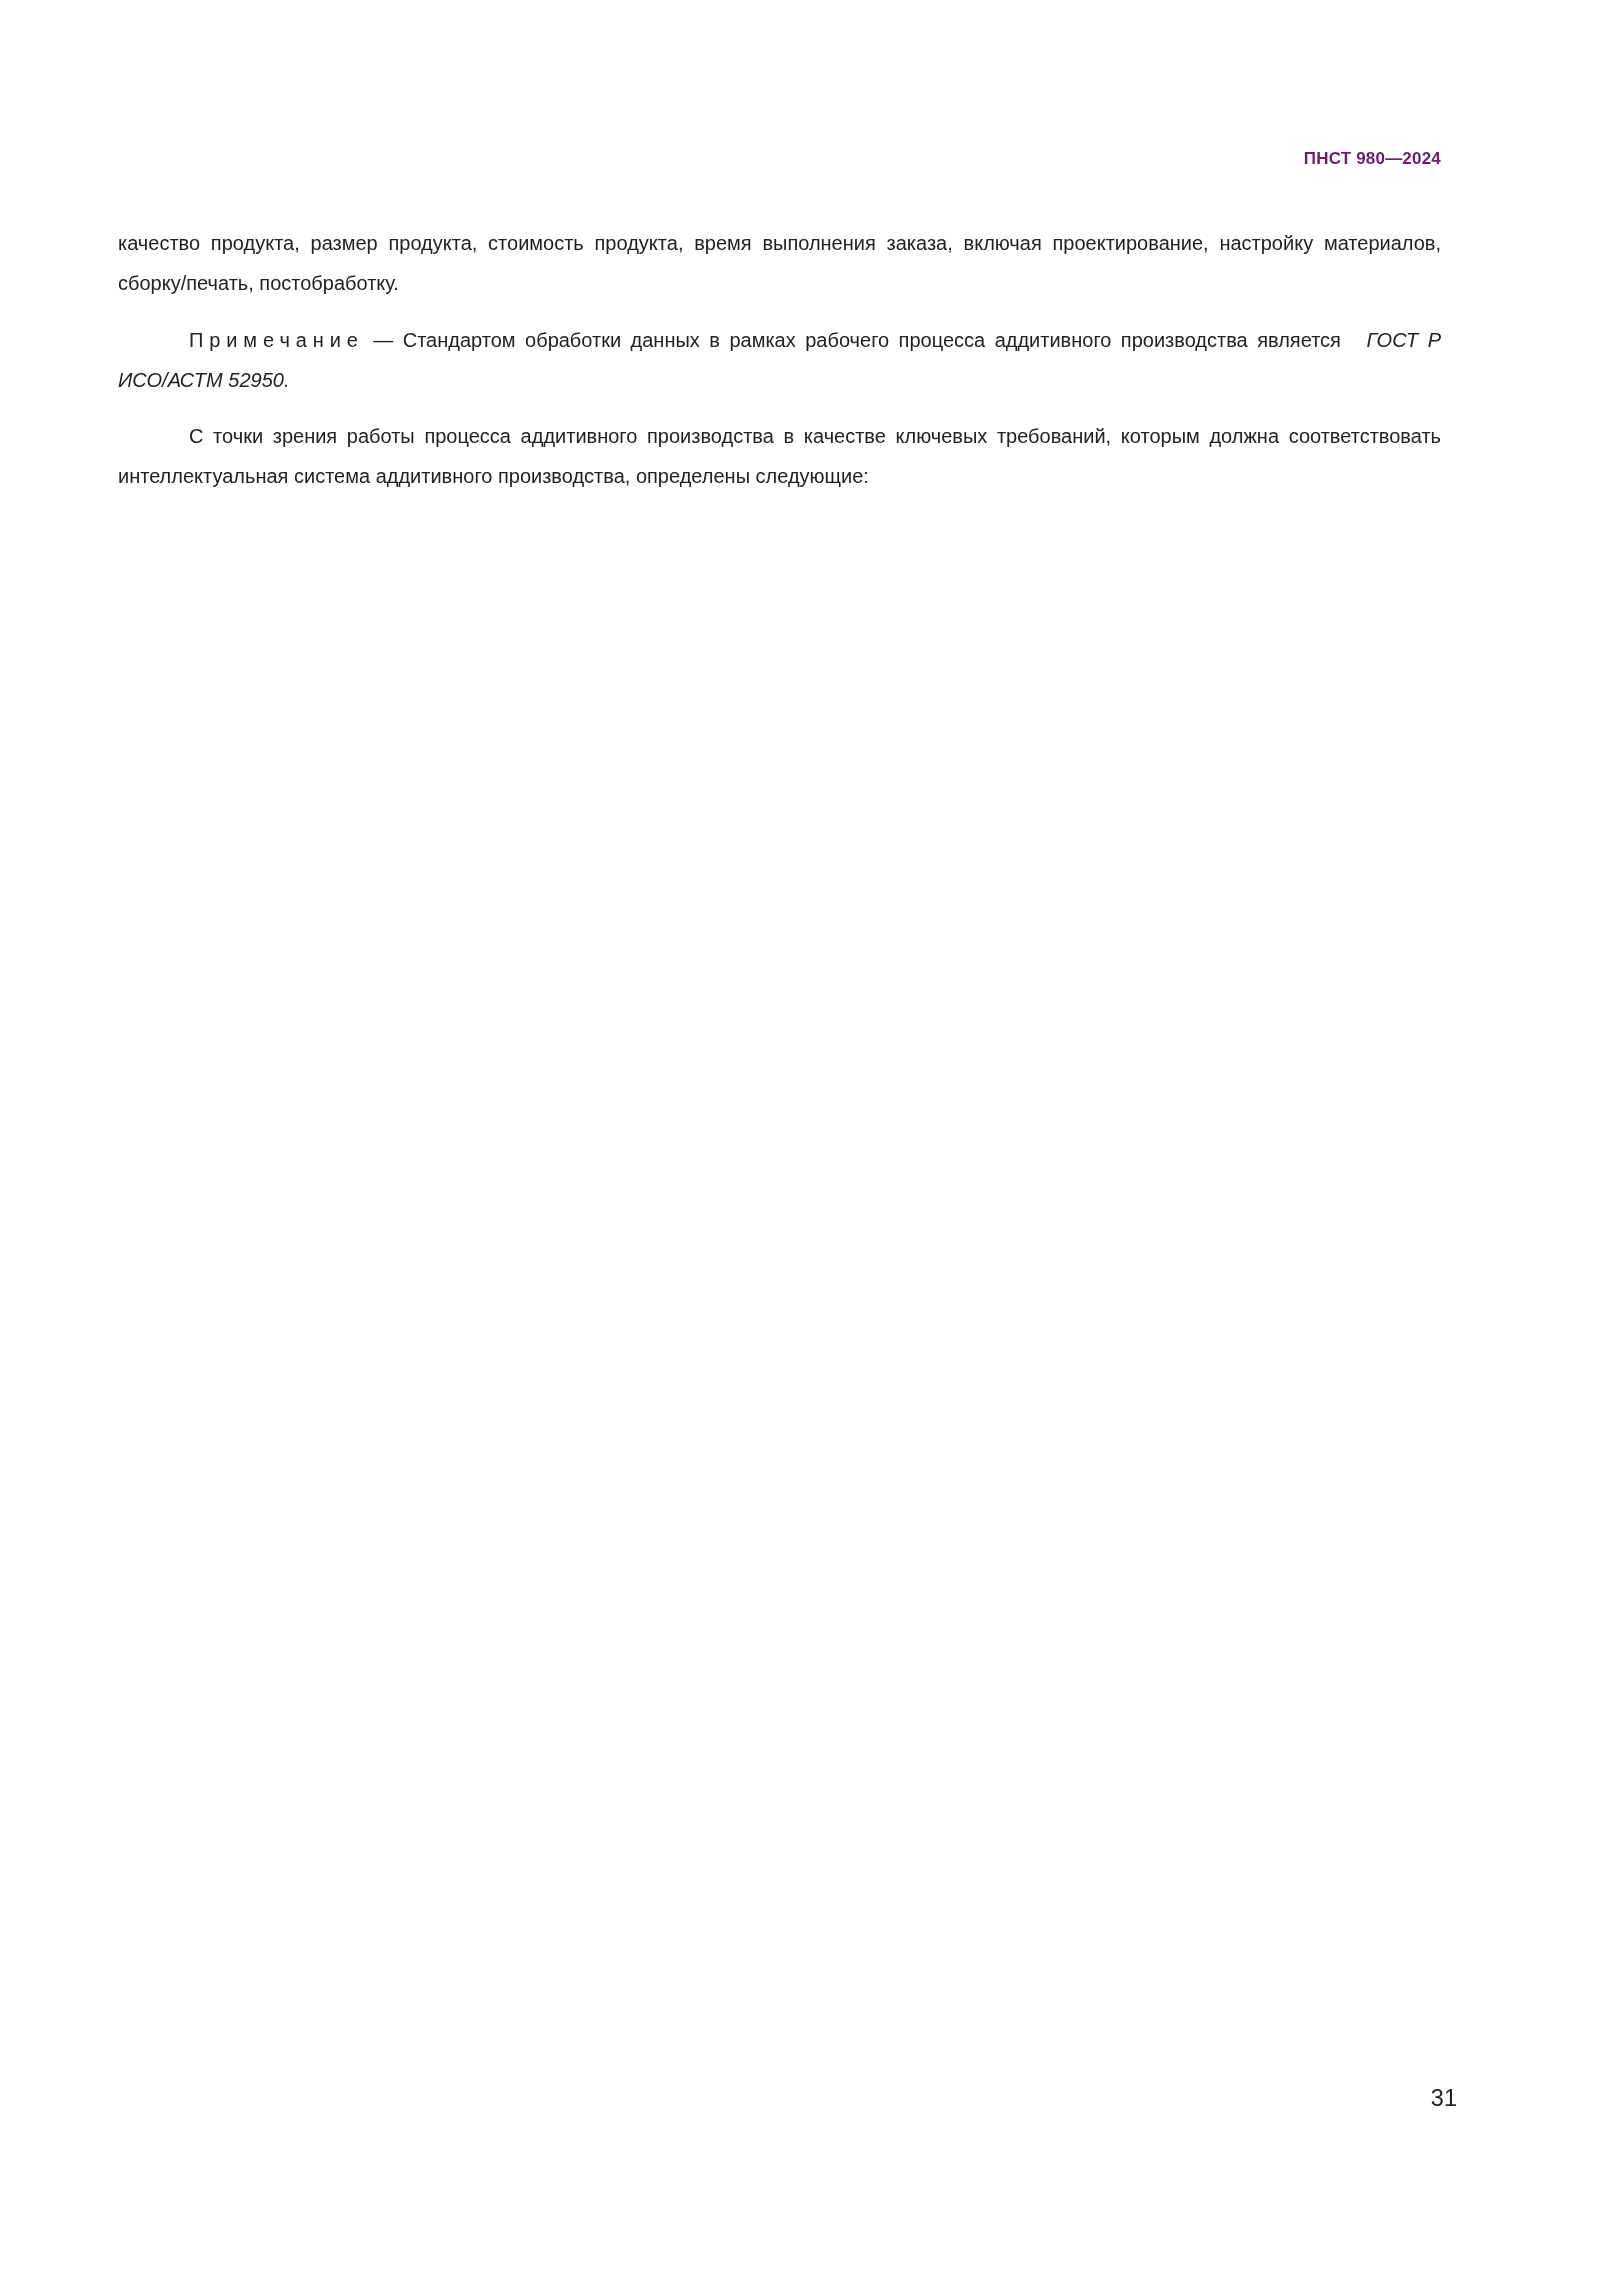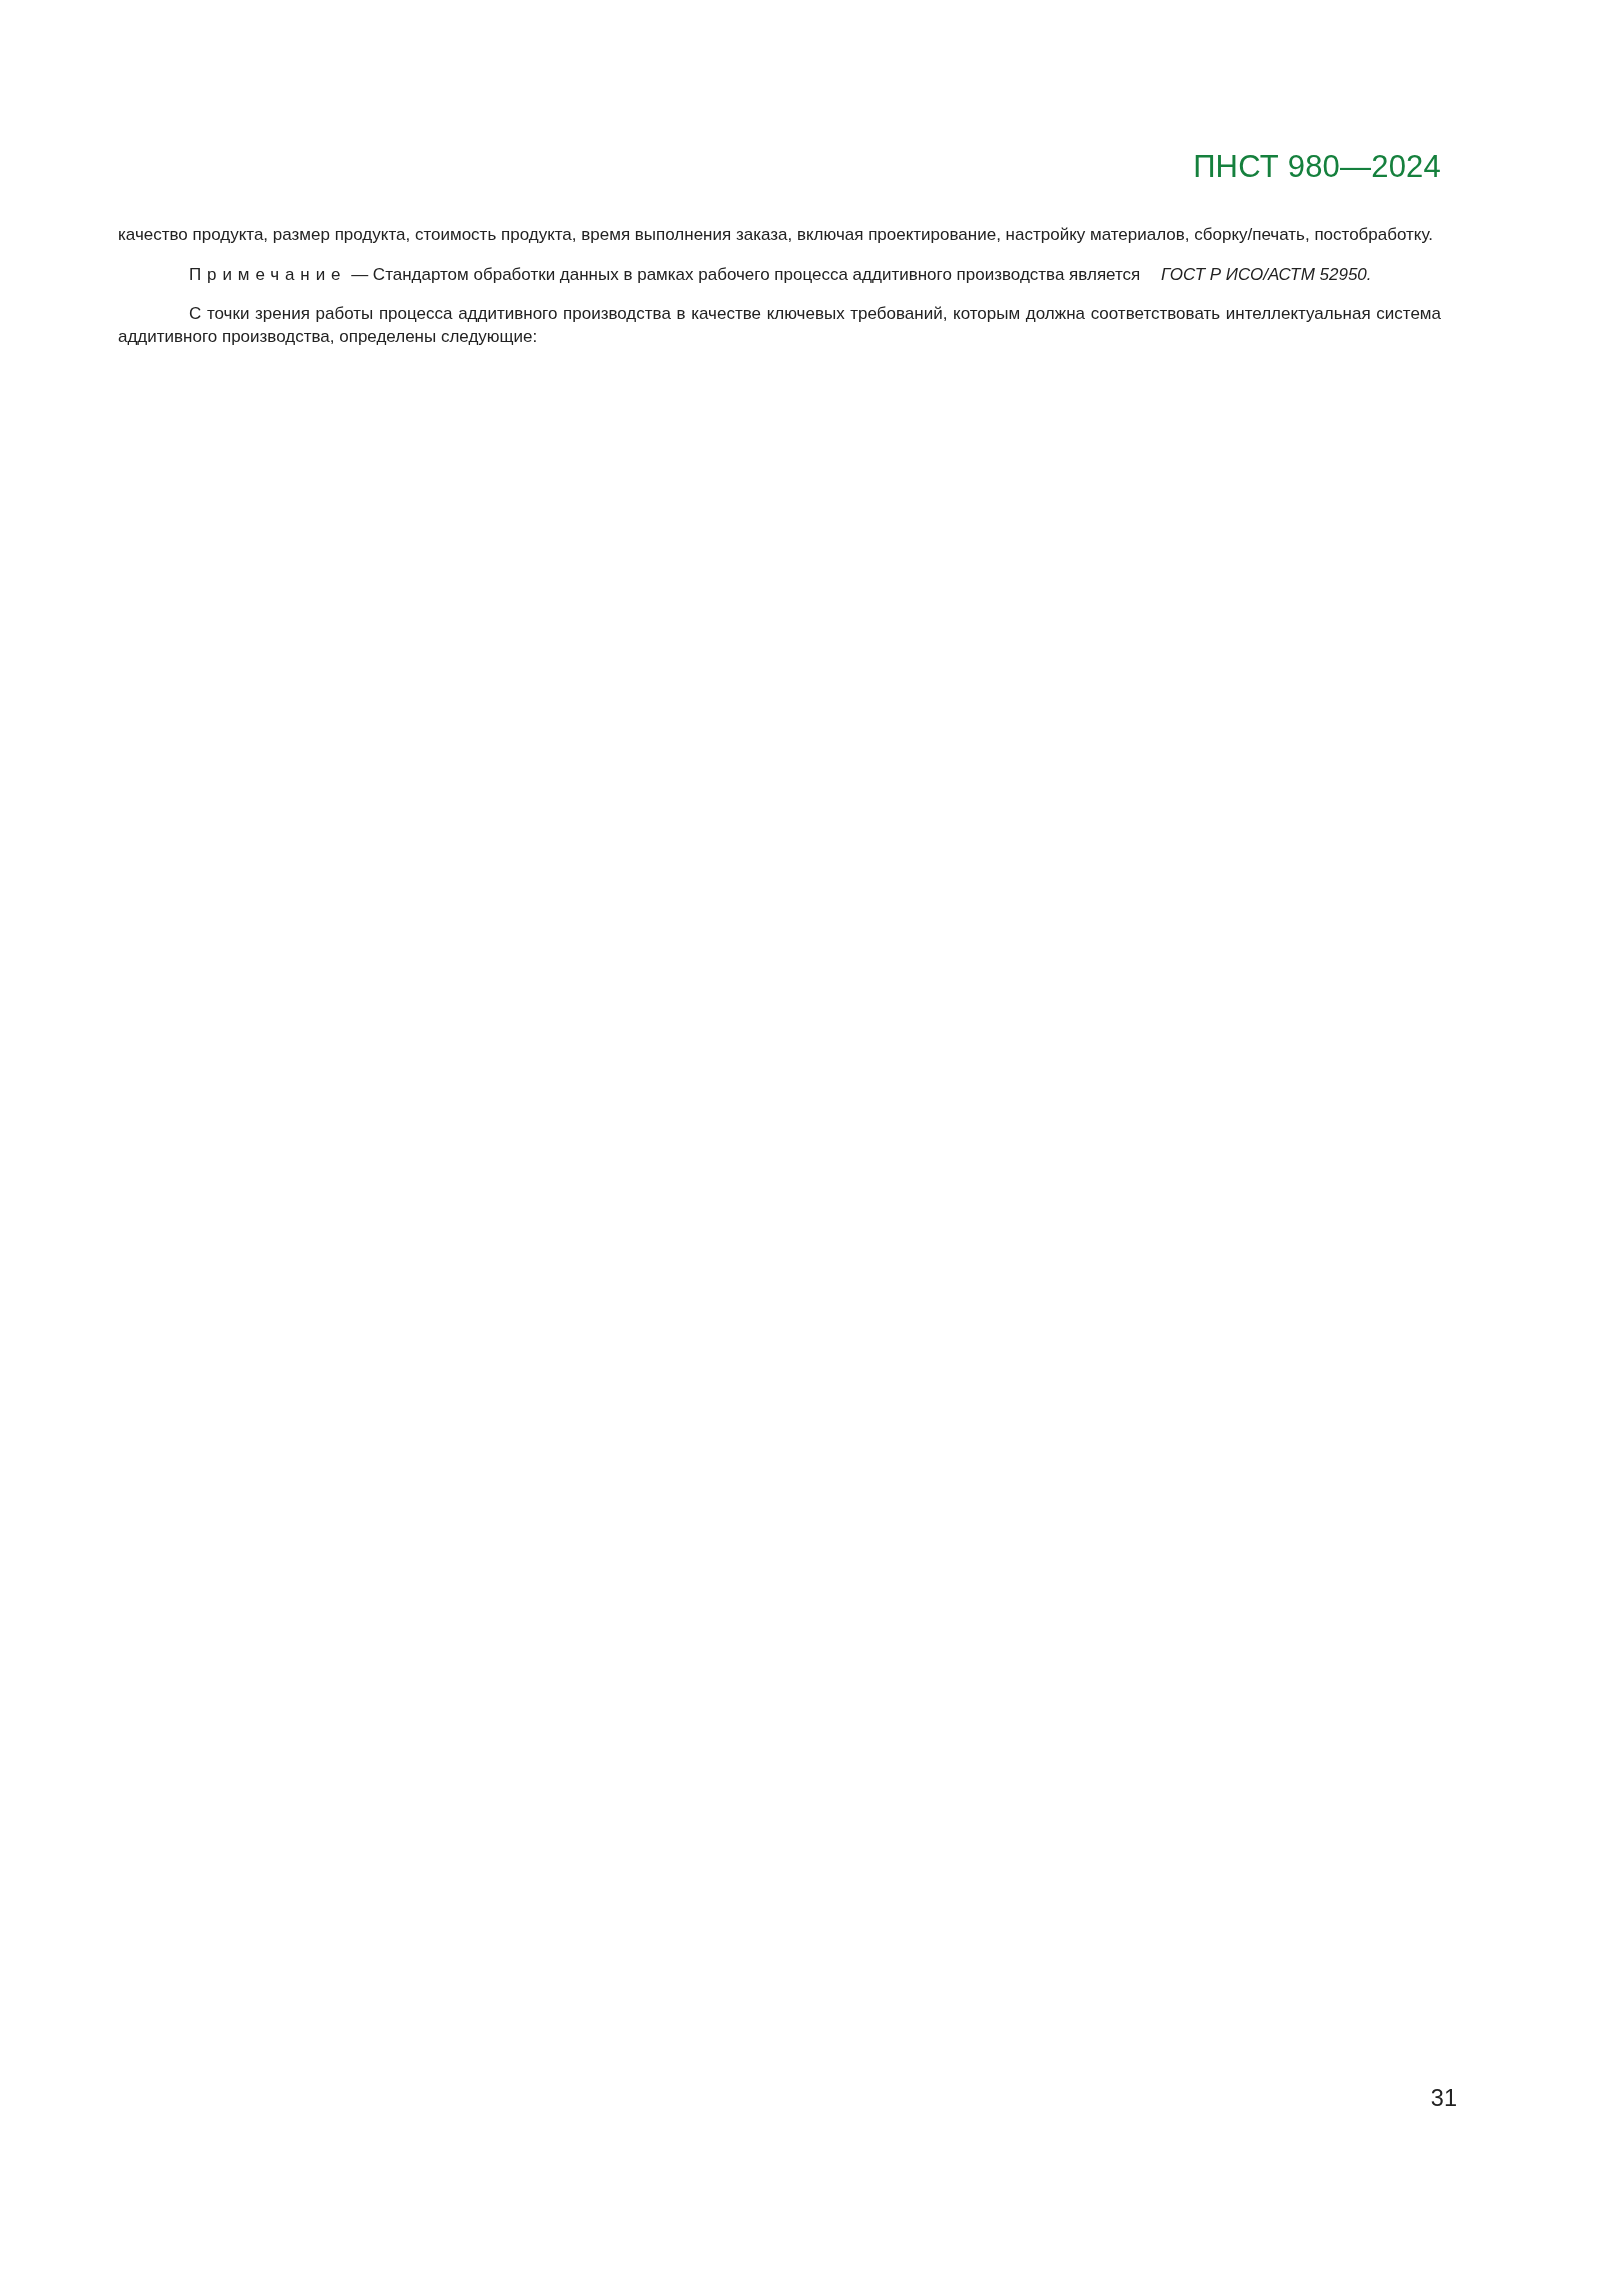--- a/index.html
+++ b/index.html
@@ -1,21 +1,21 @@
 <!DOCTYPE html>
 <html><head>
 <meta charset="utf-8">
 <style>
   html, body { margin: 0; padding: 0; background: #ffffff; }
   body { width: 1621px; height: 2293px; position: relative; overflow: hidden;
          font-family: "Liberation Sans", sans-serif; color: #222222; }
-  .header { position: absolute; top: 149px; right: 180px; font-weight: normal;
-            font-size: 31px; letter-spacing: 0.2px; color: #15803d; }
+  .header { position: absolute; top: 149px; right: 180px; font-weight: bold;
+            font-size: 17px; letter-spacing: 0.2px; color: #701a75; }
   .content { position: absolute; left: 118px; top: 223px; width: 1323px;
-             font-size: 17px; line-height: 23px; text-align: justify; }
+             font-size: 20px; line-height: 40px; text-align: justify; }
   .content p { margin: 0; }
   .gap { margin-top: 16.7px !important; }
   .indent { text-indent: 71px; }
   .spaced { letter-spacing: 5.9px; }
   .italic { font-style: italic; margin-left: 16px; }
   .pagenum { position: absolute; top: 2085px; right: 164px; font-size: 23.5px; color: #222; }
 </style>
 </head>
 <body>
 

